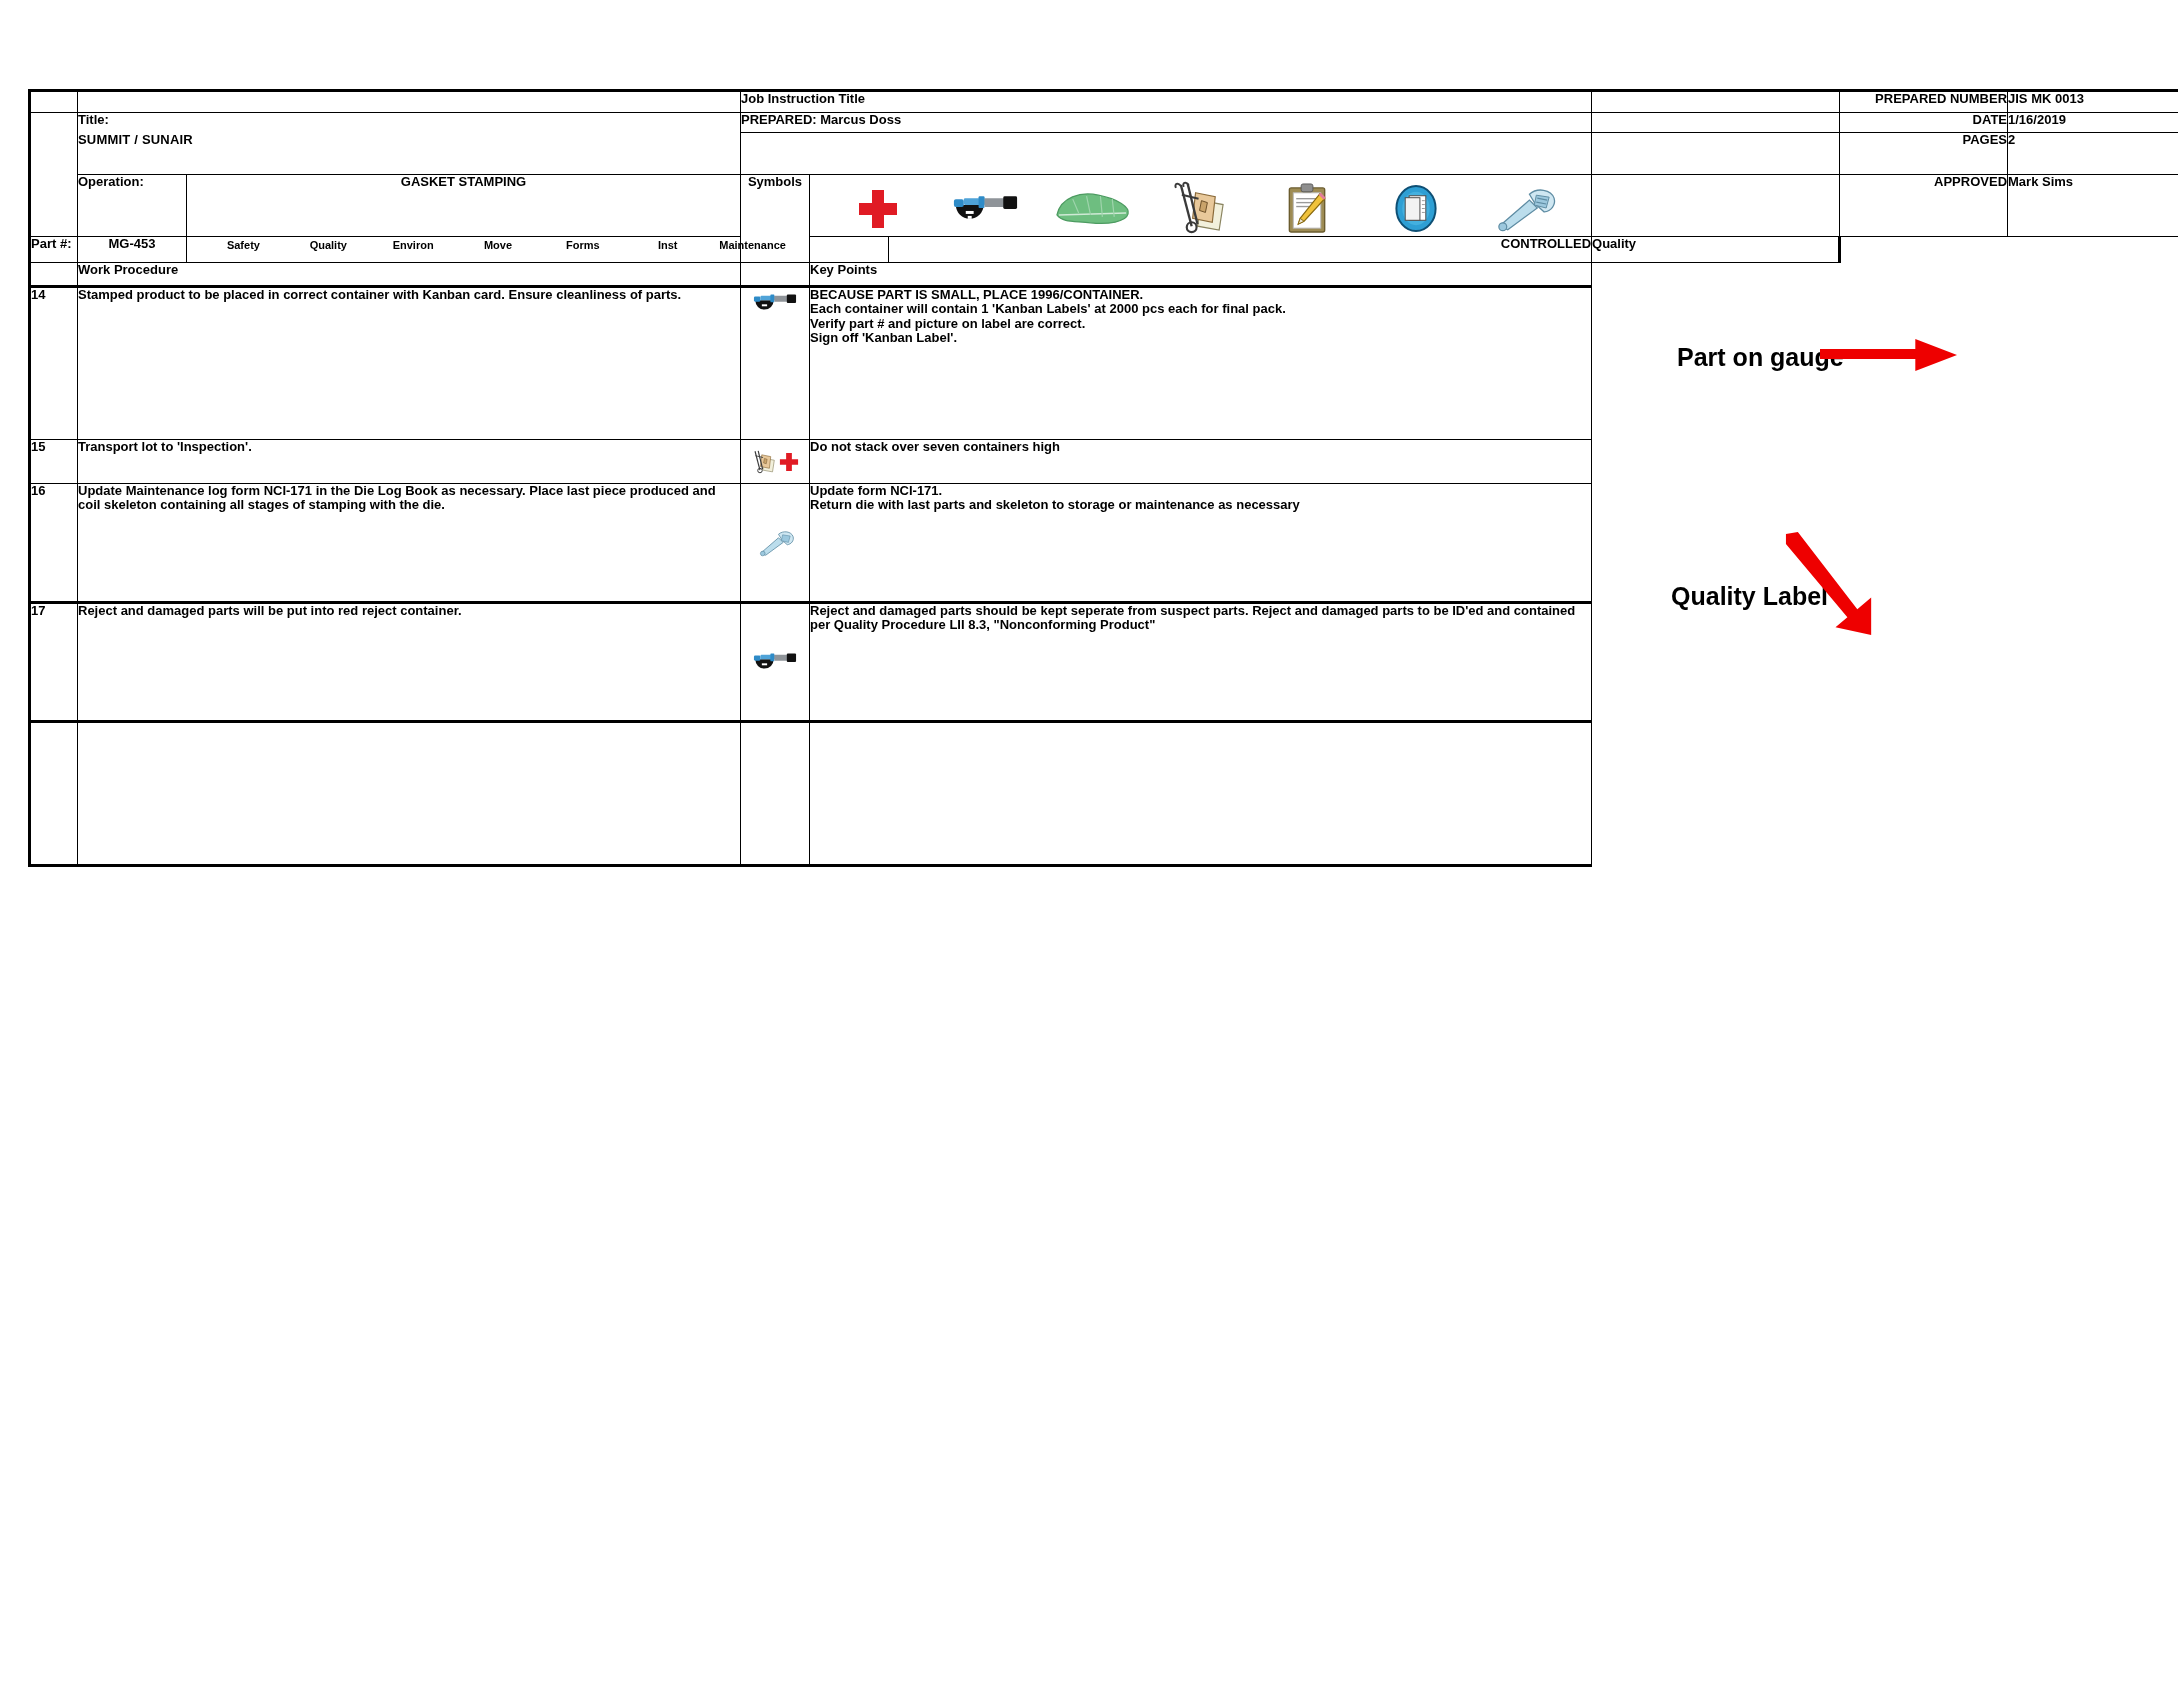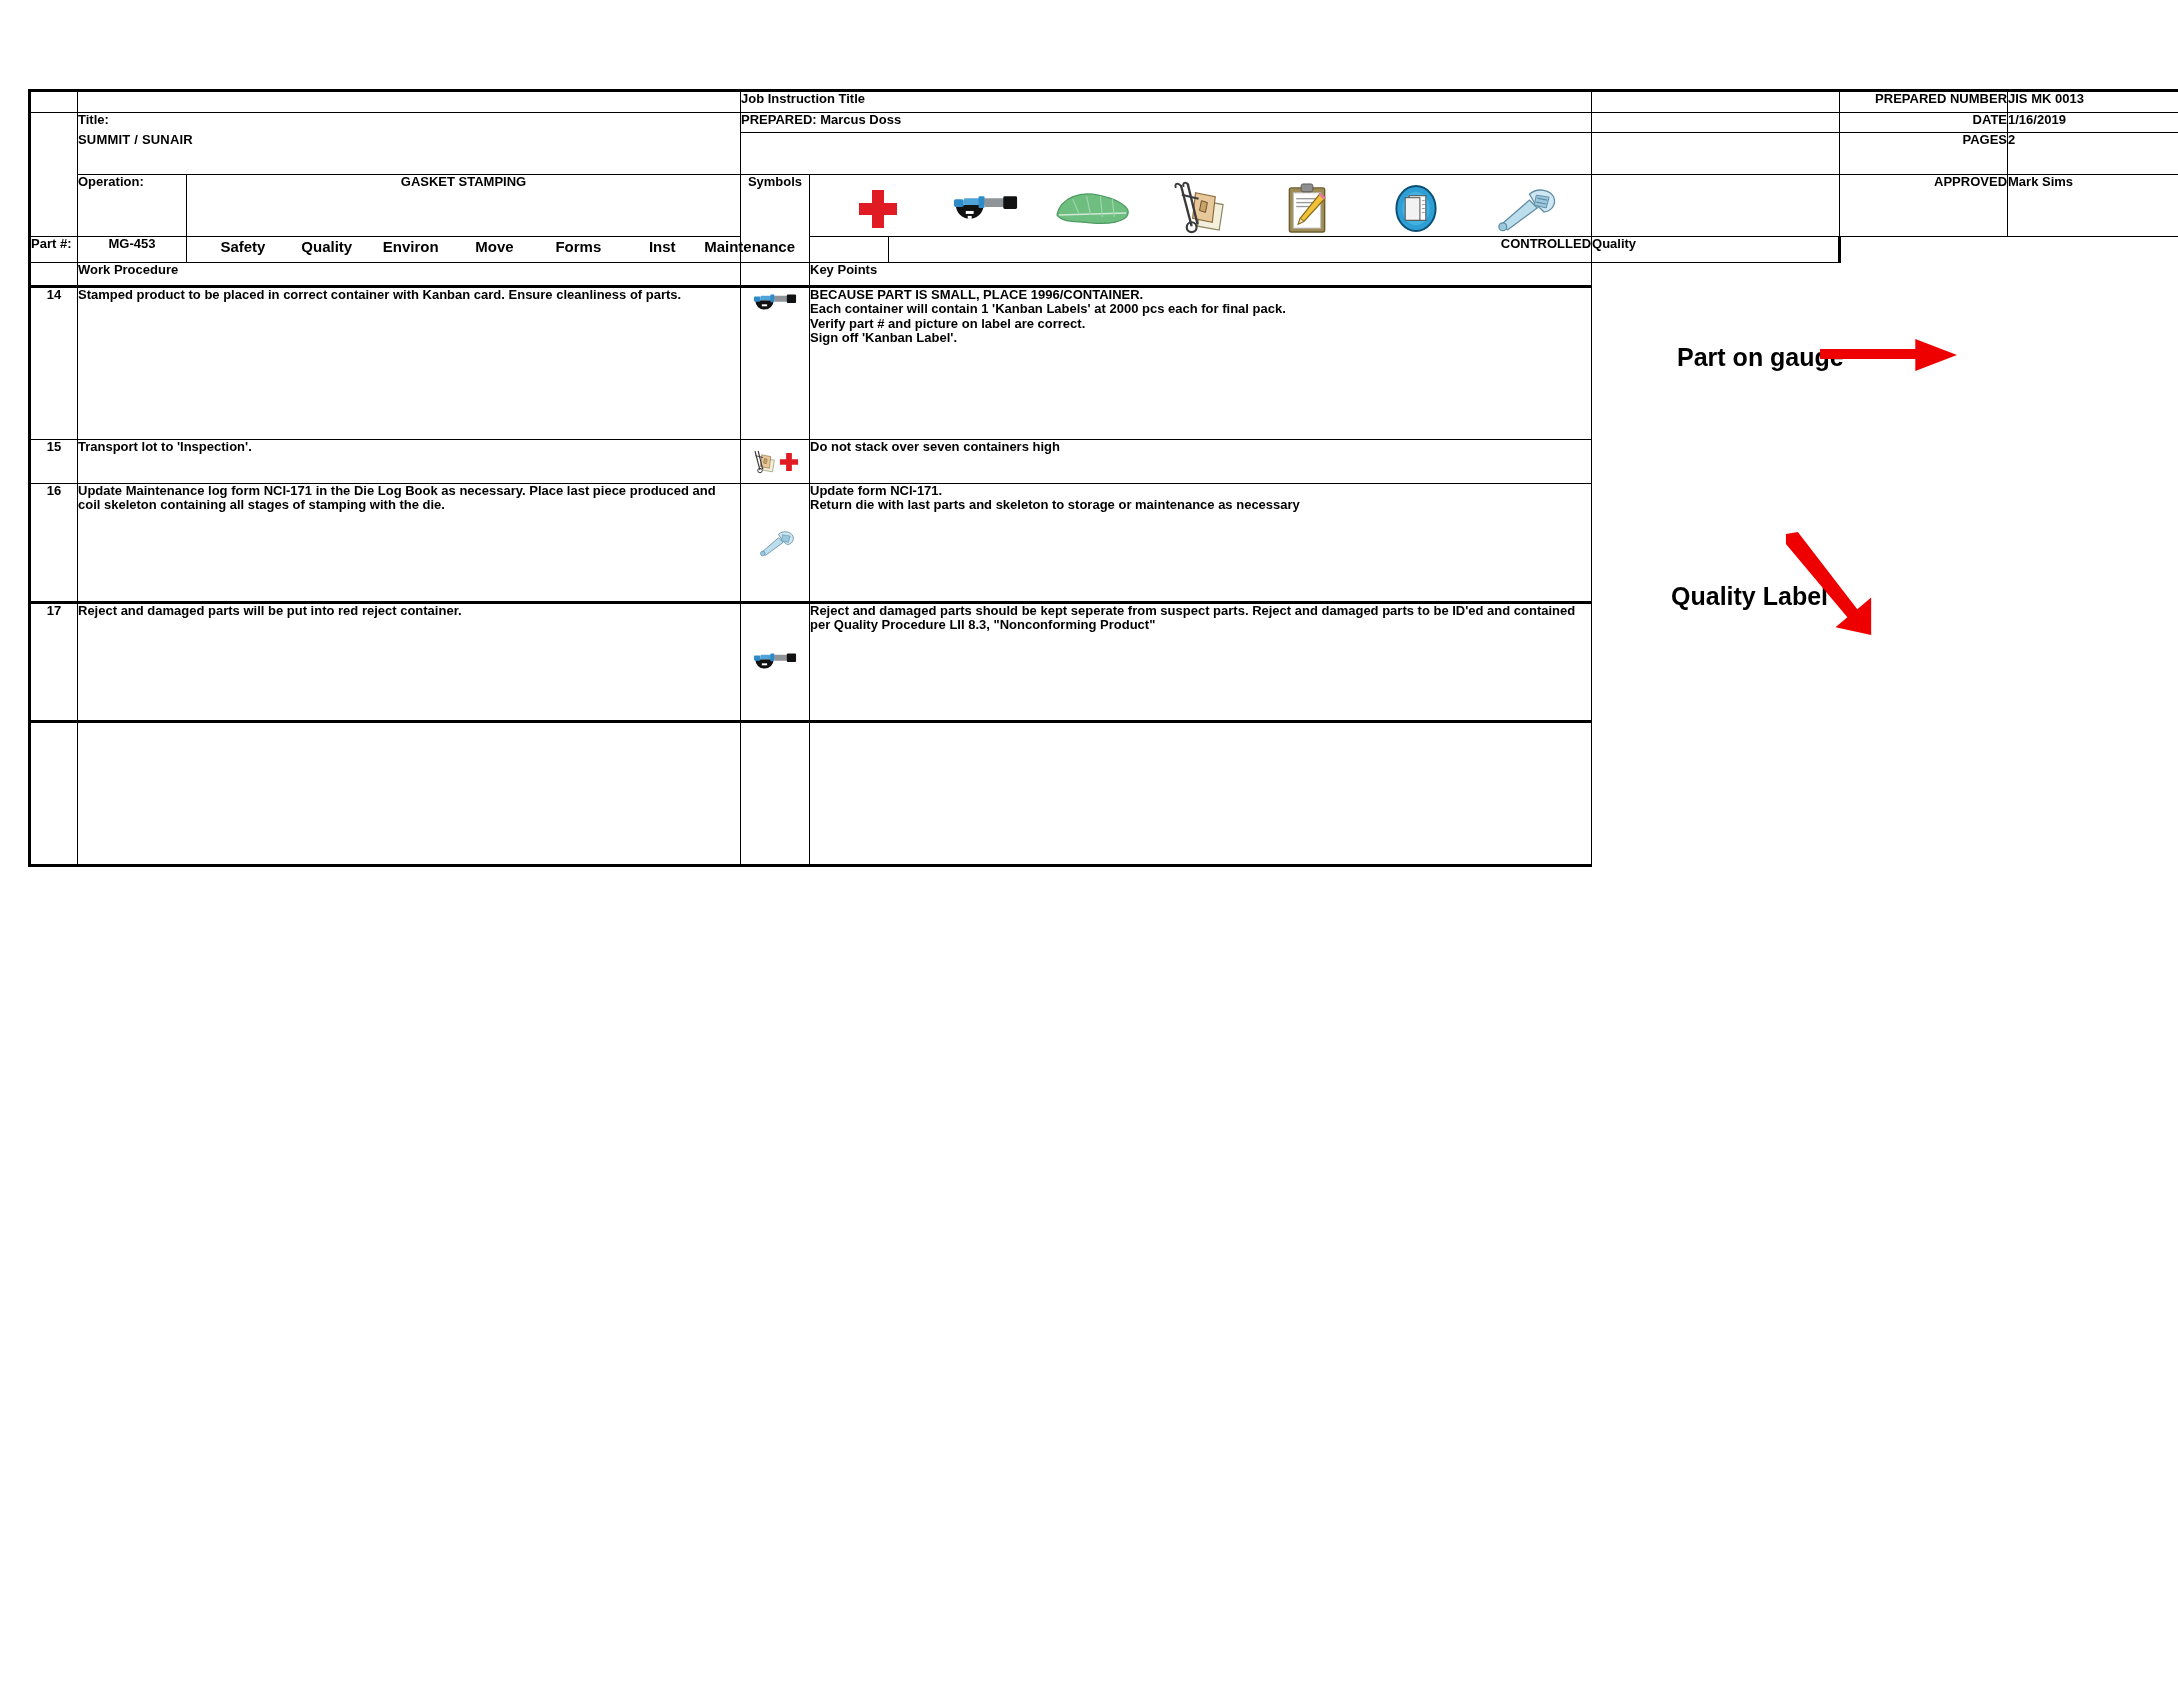--- a/index.html
+++ b/index.html
@@ -140,34 +140,33 @@
     justify-content: center;
   }
   .sym-names {
     display: flex;
     justify-content: space-between;
     padding: 2px 14px 2px 14px;
   }
   .sym-name {
     width: 119px;
     text-align: center;
-    font-size: 15px;
+    font-size: 11px;
     font-weight: bold;
   }
 
   
   .colhead {
     font-size: 14px;
     font-weight: bold;
     padding: 3px 0 2px 0;
   }
 
   
   .stepno {
-    text-align: center;
     font-size: 20px;
     font-weight: bold;
     vertical-align: middle;
   }
   .proc {
     font-size: 20px;
     font-weight: bold;
     line-height: 1.33;
     padding: 4px 6px;
     vertical-align: middle;

